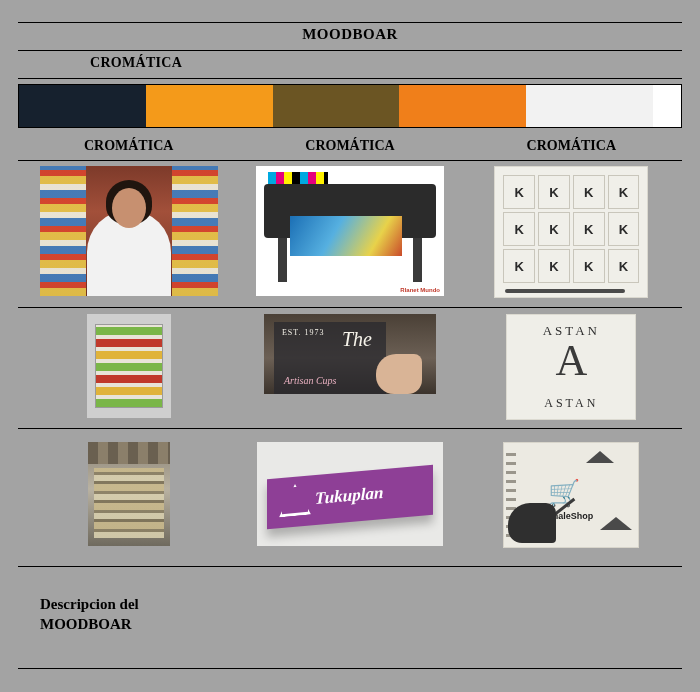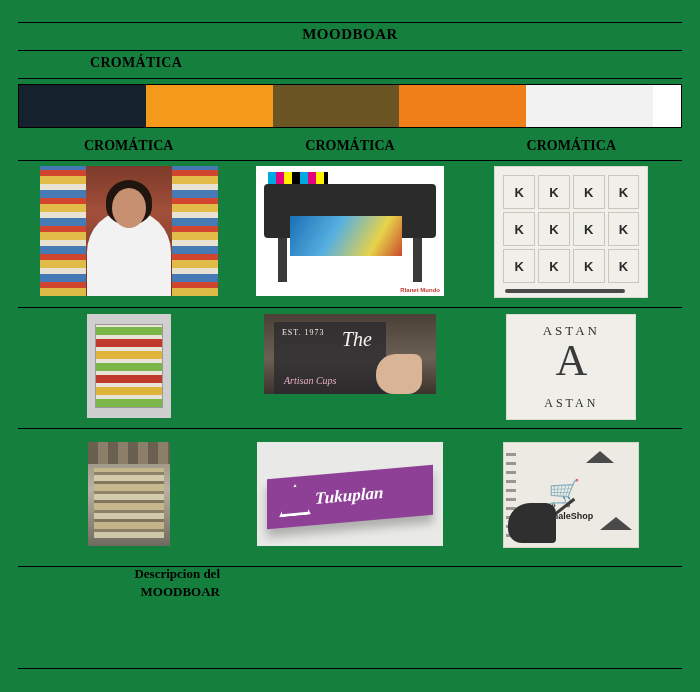--- a/index.html
+++ b/index.html
@@ -11,21 +11,21 @@
     width: 700px;
     height: 692px;
     font-family: "Liberation Serif", serif;
     color: #000000;
     overflow: hidden;
   }
   .page {
     position: relative;
     width: 700px;
     height: 692px;
-    background: #15803d;
+    background: #a3a3a3;
   }
 
   
   .hr {
     position: absolute;
     left: 18px;
     width: 664px;
     height: 1px;
     background: #000000;
   }
@@ -457,25 +457,25 @@
     left: 40px; bottom: 36px;
     width: 34px; height: 3px;
     background: #3a3a3a;
     transform: rotate(-38deg);
   }
 
   
   .desc-label {
     position: absolute;
     left: 40px;
-    top: 565px;
+    top: 594px;
     width: 180px;
-    text-align: right;
-    font-weight: bold;
-    font-size: 13px;
+    text-align: left;
+    font-weight: bold;
+    font-size: 15px;
     line-height: 1.35;
   }
   .desc-body {
     position: absolute;
     left: 248px;
     top: 588px;
     width: 360px;
     text-align: justify;
     font-size: 12.5px;
     line-height: 1.5;

